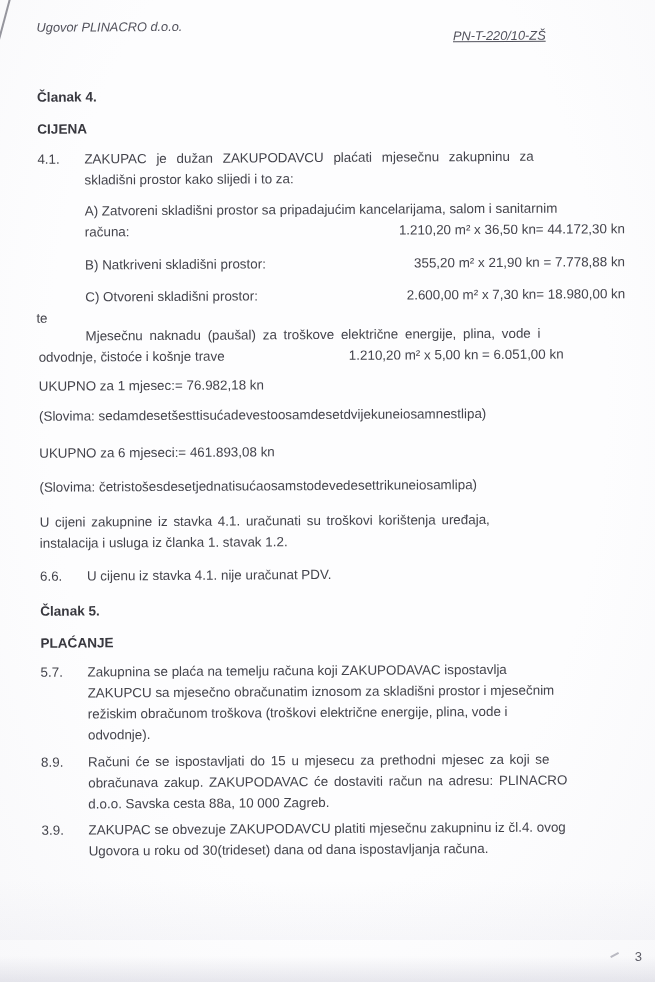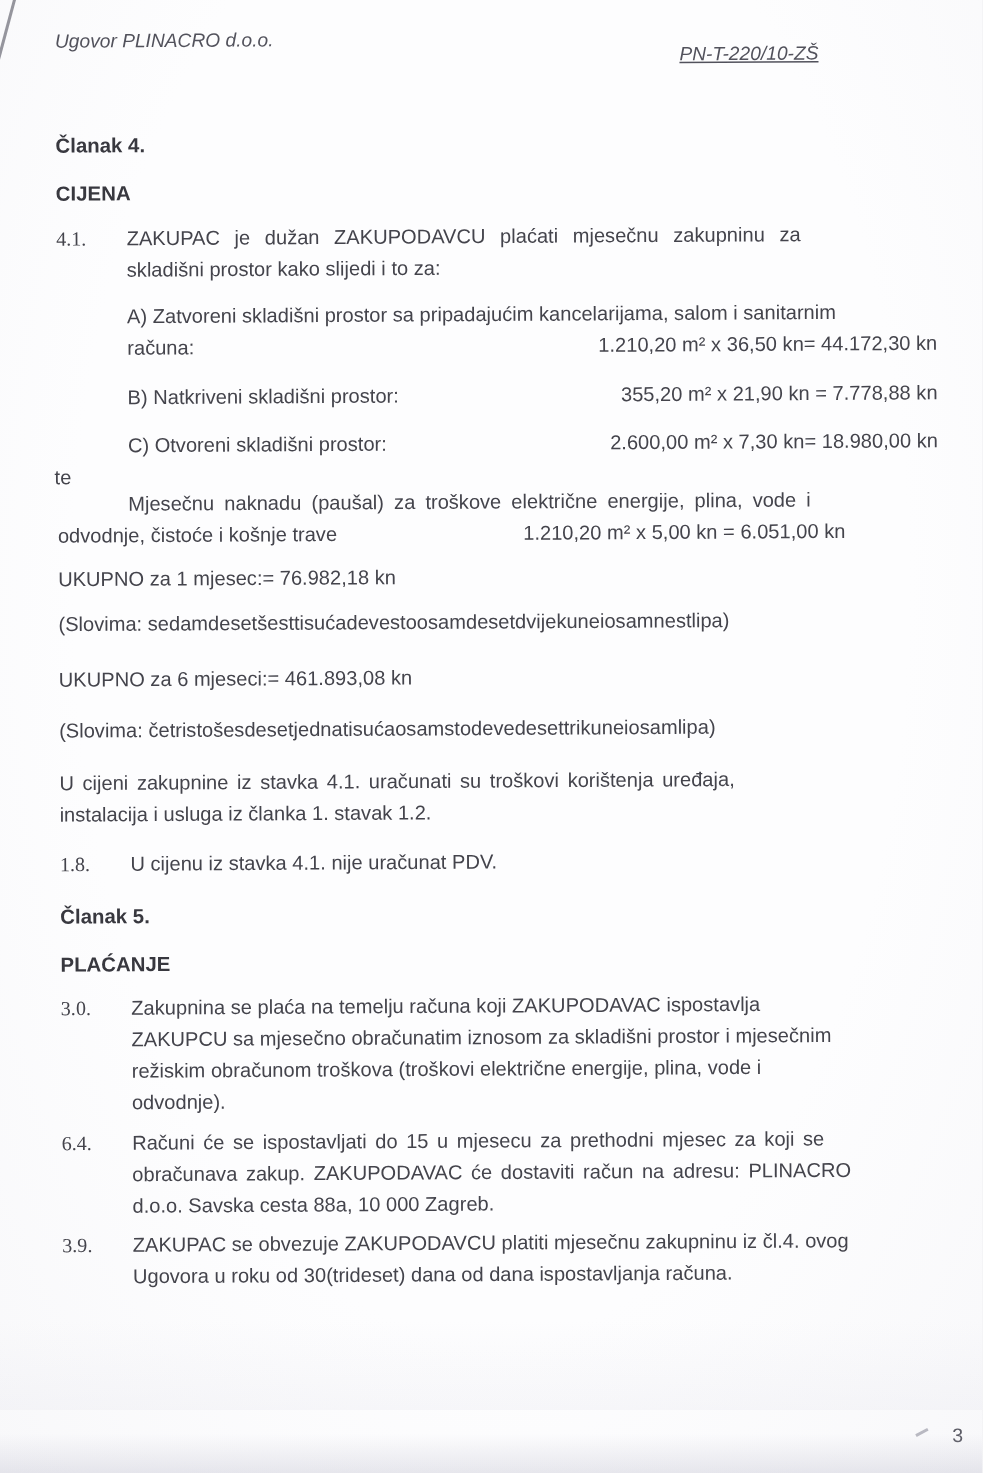--- a/index.html
+++ b/index.html
@@ -41,21 +41,21 @@
   .heading {
     font-weight: bold;
     font-size: 13.6px;
     color: #38383f;
     line-height: 21px;
   }
   .mt-article   { margin-top: 41px; }
   .mt-sub       { margin-top: 11px; }
 
   .clause { display: flex; }
-  .clause-num { width: 47px; flex: none; line-height: 21px; font-family: Liberation Serif, serif; }
+  .clause-num { width: 47px; flex: none; line-height: 21px; }
   .clause-body { flex: 1; min-width: 0; }
 
   .clause-41 { margin-top: 9px; }
 
   .indent { margin-left: 47px; }
   .item-a { margin-top: 10px; }
   .item-b { margin-top: 12px; }
   .item-c { margin-top: 11px; }
   .calc-row { display: flex; justify-content: space-between; }
   .calc { white-space: nowrap; }
@@ -168,41 +168,41 @@
     <div class="line words-1">(Slovima: sedamdesetšesttisućadevestoosamdesetdvijekuneiosamnestlipa)</div>
     <div class="line total-6">UKUPNO za 6 mjeseci:= 461.893,08 kn</div>
     <div class="line words-6">(Slovima: četristošesdesetjednatisućaosamstodevedesettrikuneiosamlipa)</div>
 
     <div class="note-para">
       <div class="line ws2">U cijeni zakupnine iz stavka 4.1. uračunati su troškovi korištenja uređaja,</div>
       <div class="line">instalacija i usluga iz članka 1. stavak 1.2.</div>
     </div>
 
     <div class="clause clause-42">
-      <span class="clause-num">1.8.</span>
+      <span class="clause-num">6.6.</span>
       <div class="clause-body">
         <div class="line">U cijenu iz stavka 4.1. nije uračunat PDV.</div>
       </div>
     </div>
 
     <div class="heading mt-article5">Članak 5.</div>
     <div class="heading mt-sub">PLAĆANJE</div>
 
     <div class="clause clause-51">
-      <span class="clause-num">3.0.</span>
+      <span class="clause-num">5.7.</span>
       <div class="clause-body">
         <div class="line">Zakupnina se plaća na temelju računa koji ZAKUPODAVAC ispostavlja</div>
         <div class="line">ZAKUPCU sa mjesečno obračunatim iznosom za skladišni prostor i mjesečnim</div>
         <div class="line">režiskim obračunom troškova (troškovi električne energije, plina, vode i</div>
         <div class="line">odvodnje).</div>
       </div>
     </div>
 
     <div class="clause clause-52">
-      <span class="clause-num">6.4.</span>
+      <span class="clause-num">8.9.</span>
       <div class="clause-body">
         <div class="line ws2">Računi će se ispostavljati do 15 u mjesecu za prethodni mjesec za koji se</div>
         <div class="line ws2">obračunava zakup. ZAKUPODAVAC će dostaviti račun na adresu: PLINACRO</div>
         <div class="line">d.o.o. Savska cesta 88a, 10 000 Zagreb.</div>
       </div>
     </div>
 
     <div class="clause clause-53">
       <span class="clause-num">3.9.</span>
       <div class="clause-body">

